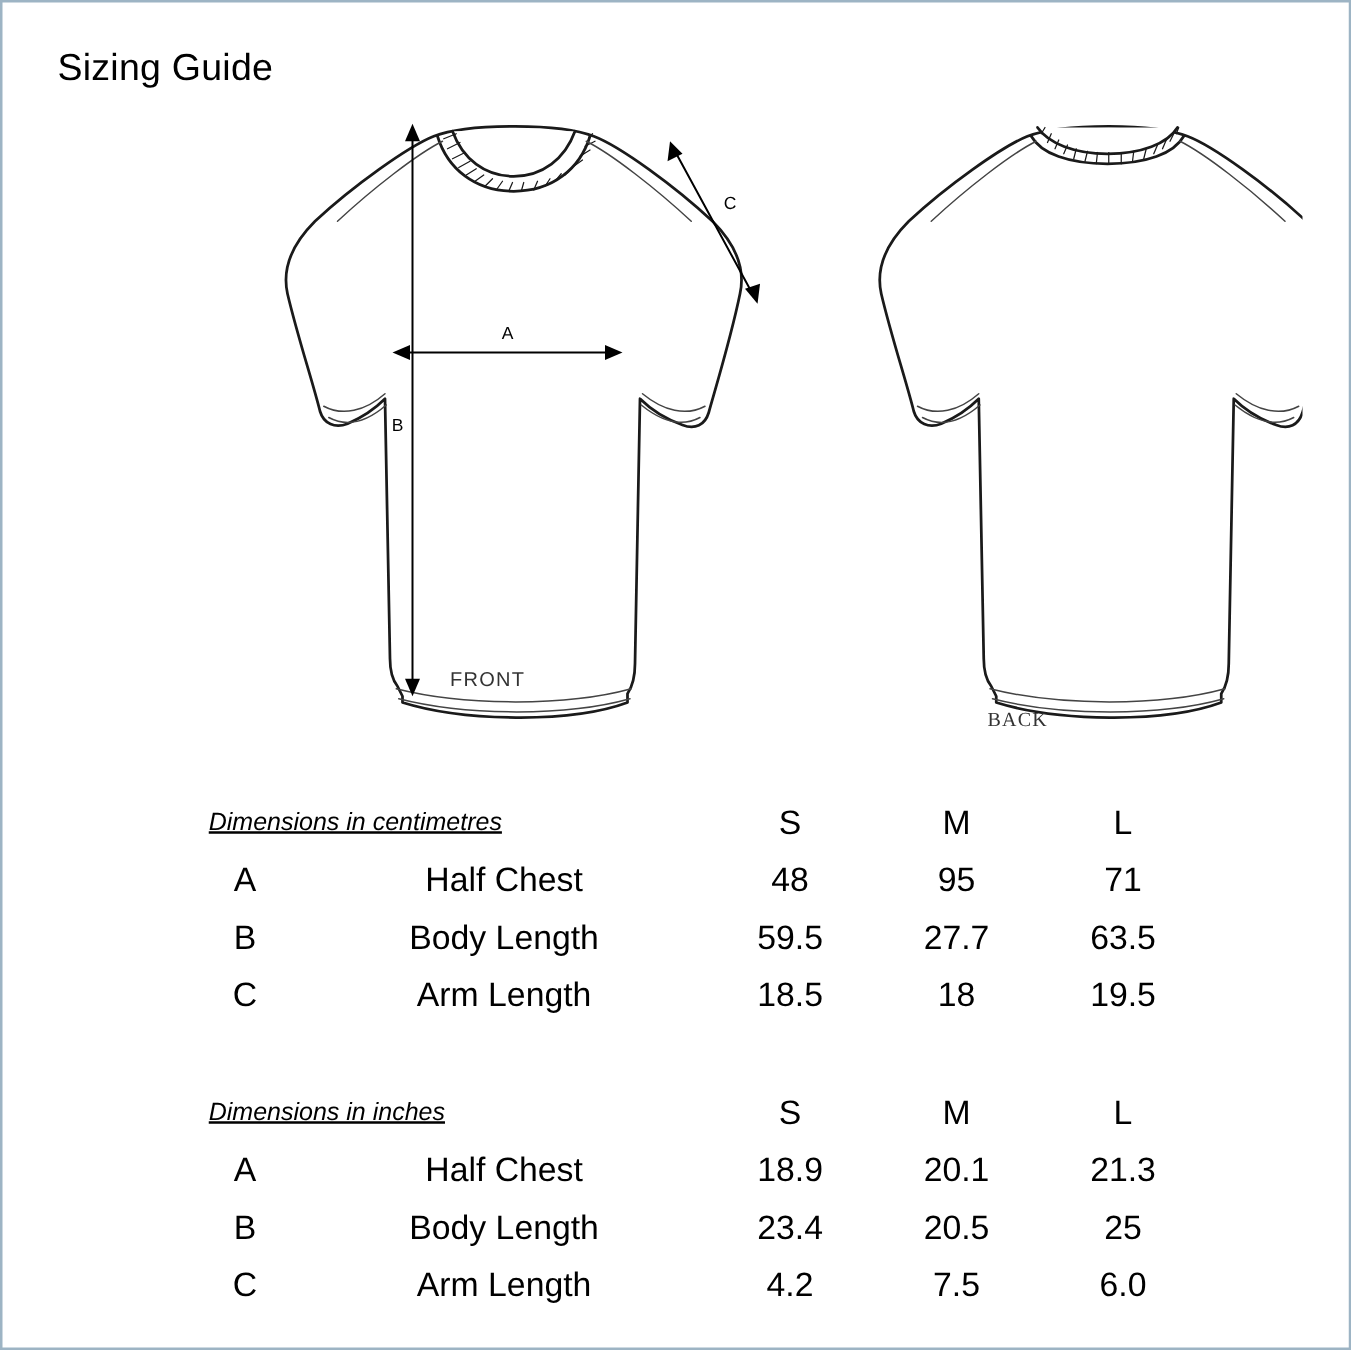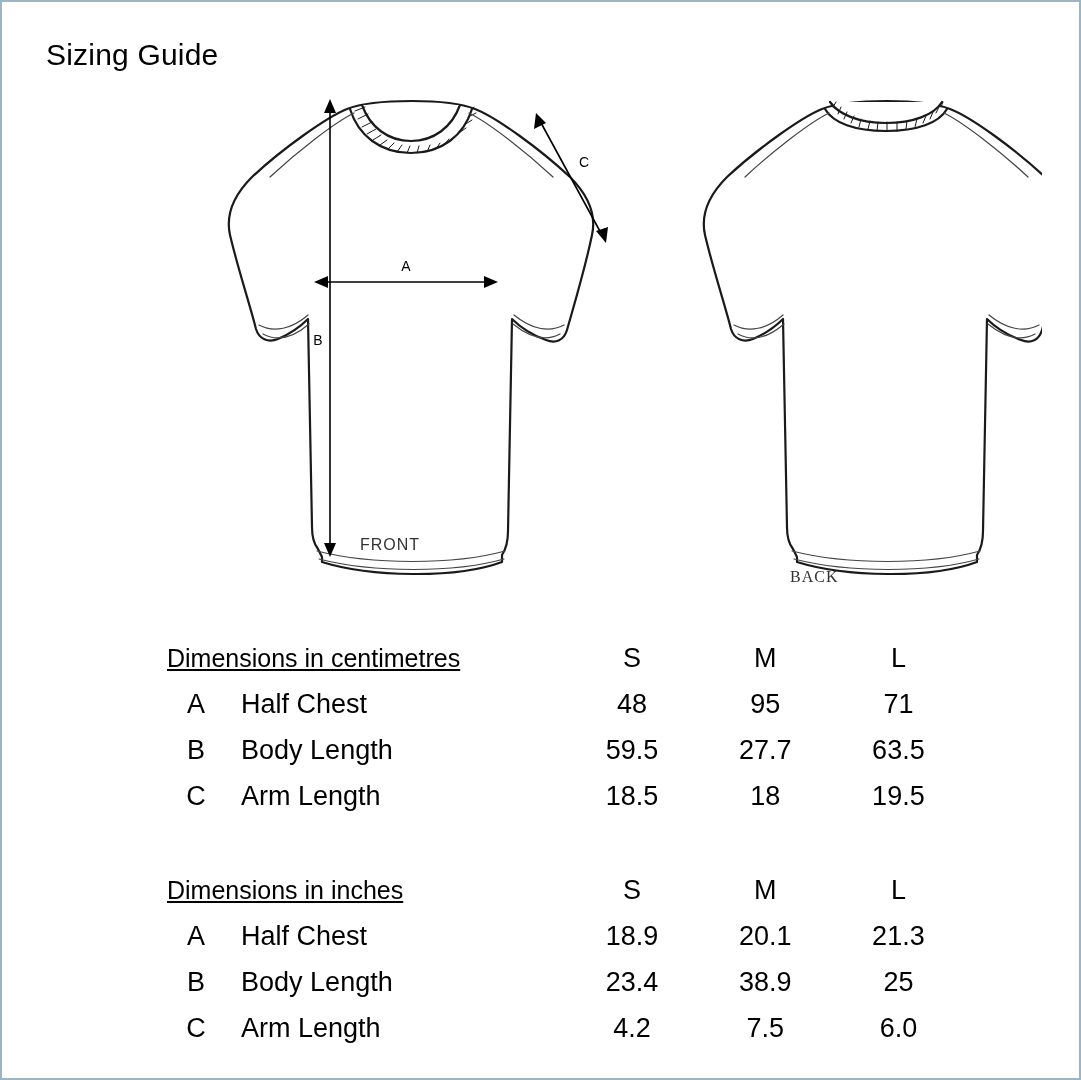--- a/index.html
+++ b/index.html
@@ -65,29 +65,30 @@
     padding: 0;
     font-weight: normal;
     text-align: center;
     height: 46px;
     vertical-align: middle;
     color: #000;
   }
   th.head-label {
     text-align: left;
     text-decoration: underline;
-    font-size: 25px;
+    font-size: 20px;
     padding-left: 2px;
+    font-style: italic;
   }
   td.code {
     width: 62px;
     text-align: center;
   }
   td.name {
-    text-align: left;
+    text-align: center;
     padding-left: 14px;
   }
   col.c-code  { width: 62px; }
   col.c-name  { width: 338px; }
   col.c-size  { width: 133px; }
 </style>
 </head>
 <body>
 
 <div id="page">
@@ -314,21 +315,21 @@
           <td class="code">A</td>
           <td class="name">Half Chest</td>
           <td>18.9</td>
           <td>20.1</td>
           <td>21.3</td>
         </tr>
         <tr>
           <td class="code">B</td>
           <td class="name">Body Length</td>
           <td>23.4</td>
-          <td>38.9</td>
+          <td>20.5</td>
           <td>25</td>
         </tr>
         <tr>
           <td class="code">C</td>
           <td class="name">Arm Length</td>
           <td>4.2</td>
           <td>7.5</td>
           <td>6.0</td>
         </tr>
       </tbody>

